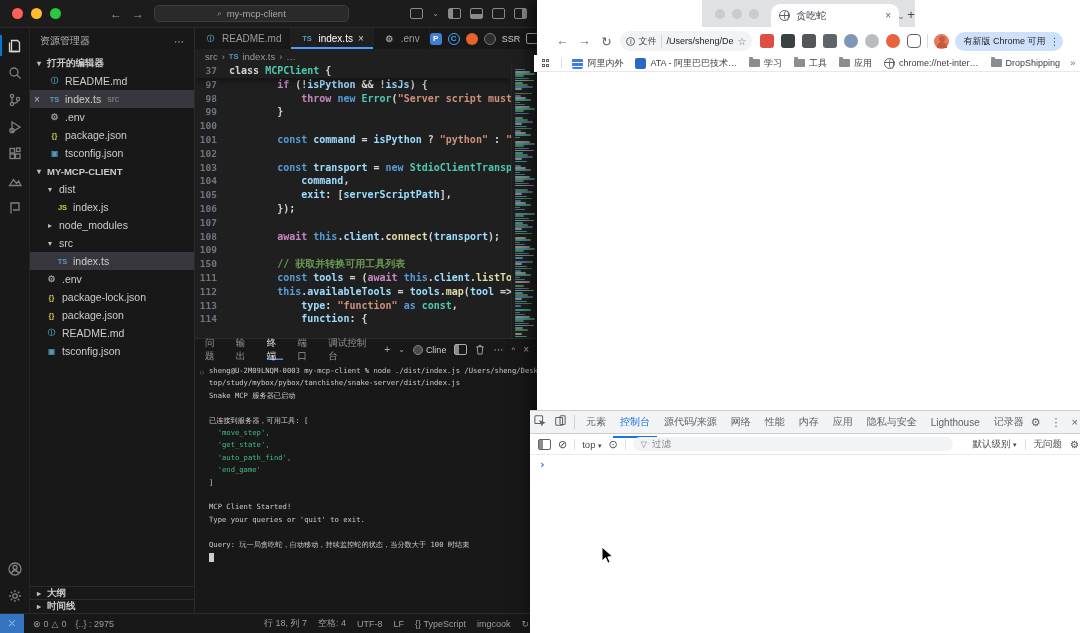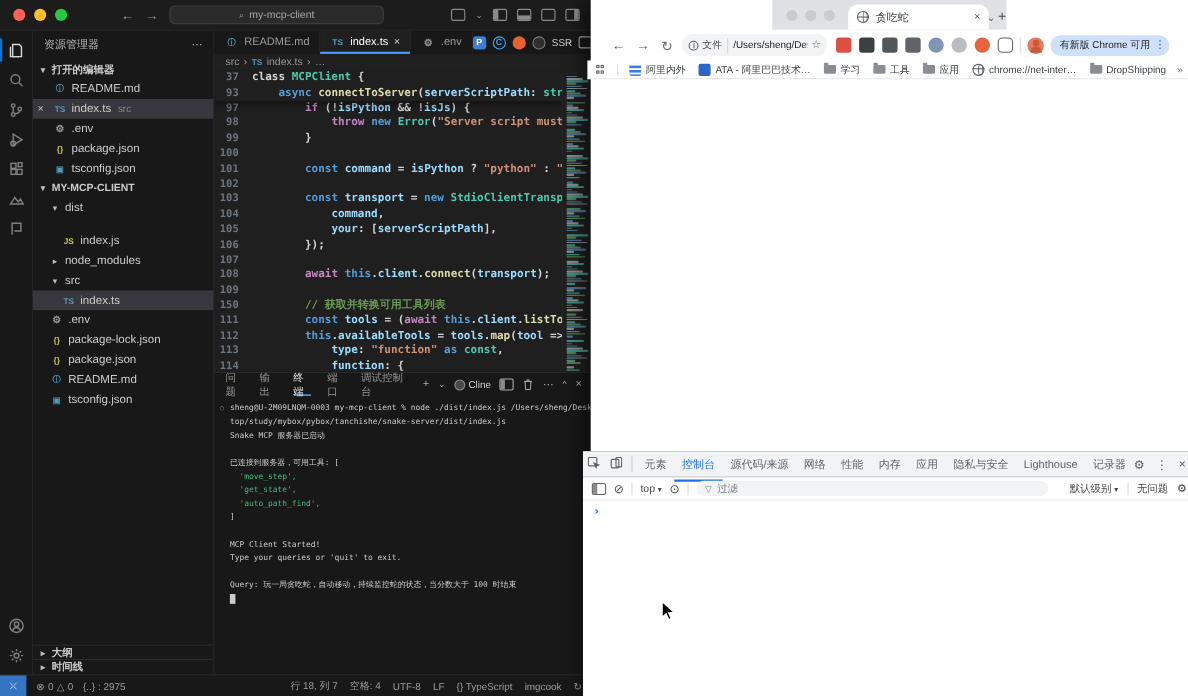--- a/index.html
+++ b/index.html
@@ -273,21 +273,21 @@
         </div>
       <div class="sec-head">
         <span class="chev">▾</span>
           <span>MY-MCP-CLIENT</span>
       </div>
       <div id="file-tree">
           <div class="row" style="padding-left: 15px;">
             <span class="chev">▾</span>
             <span>dist</span>
           </div>
-          <div class="row" style="padding-left: 26px; margin-top: 12px;">
+          <div class="row" style="padding-left: 26px;">
             <span class="fico js">JS</span>
             <span>index.js</span>
           </div>
           <div class="row" style="padding-left: 15px;">
             <span class="chev">▸</span>
             <span>node_modules</span>
           </div>
           <div class="row" style="padding-left: 15px;">
             <span class="chev">▾</span>
             <span>src</span>
@@ -361,32 +361,31 @@
           <span>›</span>
         <span class="fico ts">TS</span>
           <span>index.ts</span>
           <span>›</span>
         <span>…</span>
       </div>
       <div id="code-wrap">
         <div id="code-area" class="mono">
           <div id="sticky">
               <div class="cline"><span class="gut">37</span><span><span class="tk-p">class </span><span class="tk-y">MCPClient</span><span class="tk-p"> {</span></span></div>
-              <div class="cline"><span class="gut">93</span><span><span class="tk-p">    </span><span class="tk-k">async</span><span class="tk-p"> </span><span class="tk-f">connectToServer</span><span class="tk-p">(</span><span class="tk-v">serverScriptPath</span><span class="tk-p">: </span><span class="tk-y">str</span></span></div>
             </div>
           <div id="code-body">
               <div class="cline"><span class="gut">97</span><span><span class="tk-p">        </span><span class="tk-c">if</span><span class="tk-p"> (!</span><span class="tk-v">isPython</span><span class="tk-p"> &amp;&amp; !</span><span class="tk-v">isJs</span><span class="tk-p">) {</span></span></div>
               <div class="cline"><span class="gut">98</span><span><span class="tk-p">            </span><span class="tk-c">throw</span><span class="tk-p"> </span><span class="tk-k">new</span><span class="tk-p"> </span><span class="tk-y">Error</span><span class="tk-p">(</span><span class="tk-s">"Server script must</span></span></div>
               <div class="cline"><span class="gut">99</span><span><span class="tk-p">        }</span></span></div>
               <div class="cline"><span class="gut">100</span><span></span></div>
               <div class="cline"><span class="gut">101</span><span><span class="tk-p">        </span><span class="tk-k">const</span><span class="tk-p"> </span><span class="tk-v">command</span><span class="tk-p"> = </span><span class="tk-v">isPython</span><span class="tk-p"> ? </span><span class="tk-s">"python"</span><span class="tk-p"> : </span><span class="tk-s">"</span></span></div>
               <div class="cline"><span class="gut">102</span><span></span></div>
               <div class="cline"><span class="gut">103</span><span><span class="tk-p">        </span><span class="tk-k">const</span><span class="tk-p"> </span><span class="tk-v">transport</span><span class="tk-p"> = </span><span class="tk-k">new</span><span class="tk-p"> </span><span class="tk-y">StdioClientTransp</span></span></div>
               <div class="cline"><span class="gut">104</span><span><span class="tk-p">            </span><span class="tk-v">command</span><span class="tk-p">,</span></span></div>
-              <div class="cline"><span class="gut">105</span><span><span class="tk-p">            </span><span class="tk-v">your</span><span class="tk-p">: [</span><span class="tk-v">serverScriptPath</span><span class="tk-p">],</span></span></div>
+              <div class="cline"><span class="gut">105</span><span><span class="tk-p">            </span><span class="tk-v">exit</span><span class="tk-p">: [</span><span class="tk-v">serverScriptPath</span><span class="tk-p">],</span></span></div>
               <div class="cline"><span class="gut">106</span><span><span class="tk-p">        });</span></span></div>
               <div class="cline"><span class="gut">107</span><span></span></div>
               <div class="cline"><span class="gut">108</span><span><span class="tk-p">        </span><span class="tk-c">await</span><span class="tk-p"> </span><span class="tk-k">this</span><span class="tk-p">.</span><span class="tk-v">client</span><span class="tk-p">.</span><span class="tk-f">connect</span><span class="tk-p">(</span><span class="tk-v">transport</span><span class="tk-p">);</span></span></div>
               <div class="cline"><span class="gut">109</span><span></span></div>
               <div class="cline"><span class="gut">150</span><span><span class="tk-p">        </span><span class="tk-m">// 获取并转换可用工具列表</span></span></div>
               <div class="cline"><span class="gut">111</span><span><span class="tk-p">        </span><span class="tk-k">const</span><span class="tk-p"> </span><span class="tk-v">tools</span><span class="tk-p"> = (</span><span class="tk-c">await</span><span class="tk-p"> </span><span class="tk-k">this</span><span class="tk-p">.</span><span class="tk-v">client</span><span class="tk-p">.</span><span class="tk-f">listTo</span></span></div>
               <div class="cline"><span class="gut">112</span><span><span class="tk-p">        </span><span class="tk-k">this</span><span class="tk-p">.</span><span class="tk-v">availableTools</span><span class="tk-p"> = </span><span class="tk-v">tools</span><span class="tk-p">.</span><span class="tk-f">map</span><span class="tk-p">(</span><span class="tk-v">tool</span><span class="tk-p"> =&gt;</span></span></div>
               <div class="cline"><span class="gut">113</span><span><span class="tk-p">            </span><span class="tk-v">type</span><span class="tk-p">: </span><span class="tk-s">"function"</span><span class="tk-p"> </span><span class="tk-k">as</span><span class="tk-p"> </span><span class="tk-y">const</span><span class="tk-p">,</span></span></div>
               <div class="cline"><span class="gut">114</span><span><span class="tk-p">            </span><span class="tk-v">function</span><span class="tk-p">: {</span></span></div>
             </div>
@@ -546,20 +545,21 @@
         </div>
         <div id="terminal" class="mono">
             <div class="t-line "><span class="deco">○</span><span>sheng@U-2M09LNQM-0003 my-mcp-client % node ./dist/index.js /Users/sheng/Desk</span></div>
             <div class="t-line "><span>top/study/mybox/pybox/tanchishe/snake-server/dist/index.js</span></div>
             <div class="t-line "><span>Snake MCP 服务器已启动</span></div>
             <div class="t-line "><span> </span></div>
             <div class="t-line "><span>已连接到服务器，可用工具: [</span></div>
             <div class="t-line g"><span>  'move_step',</span></div>
             <div class="t-line g"><span>  'get_state',</span></div>
             <div class="t-line g"><span>  'auto_path_find',</span></div>
+            <div class="t-line g"><span>  'end_game'</span></div>
             <div class="t-line "><span>]</span></div>
             <div class="t-line "><span> </span></div>
             <div class="t-line "><span>MCP Client Started!</span></div>
             <div class="t-line "><span>Type your queries or 'quit' to exit.</span></div>
             <div class="t-line "><span> </span></div>
             <div class="t-line "><span>Query: 玩一局贪吃蛇，自动移动，持续监控蛇的状态，当分数大于 100 时结束</span></div>
             <div class="t-line "><span class="t-cursor"></span></div>
           </div>
       </div>
     </div>

